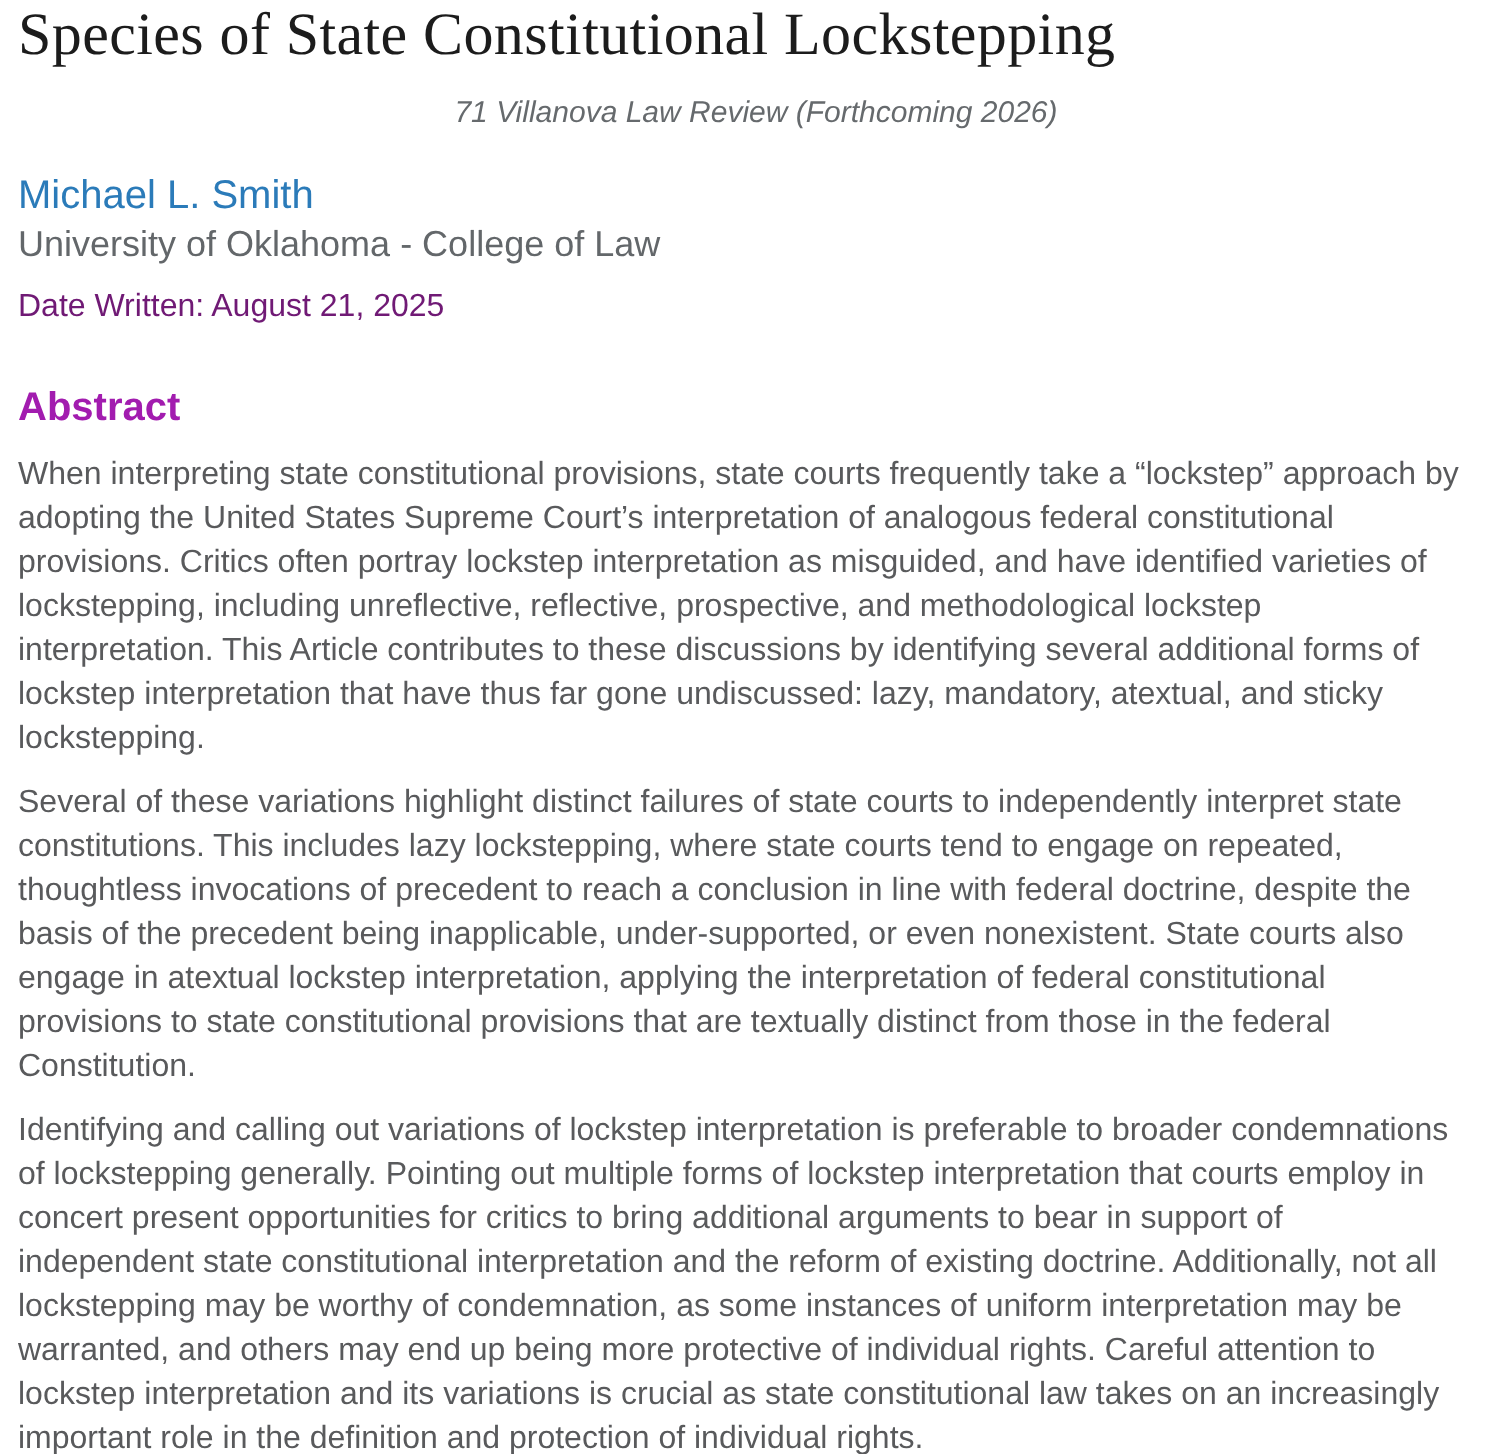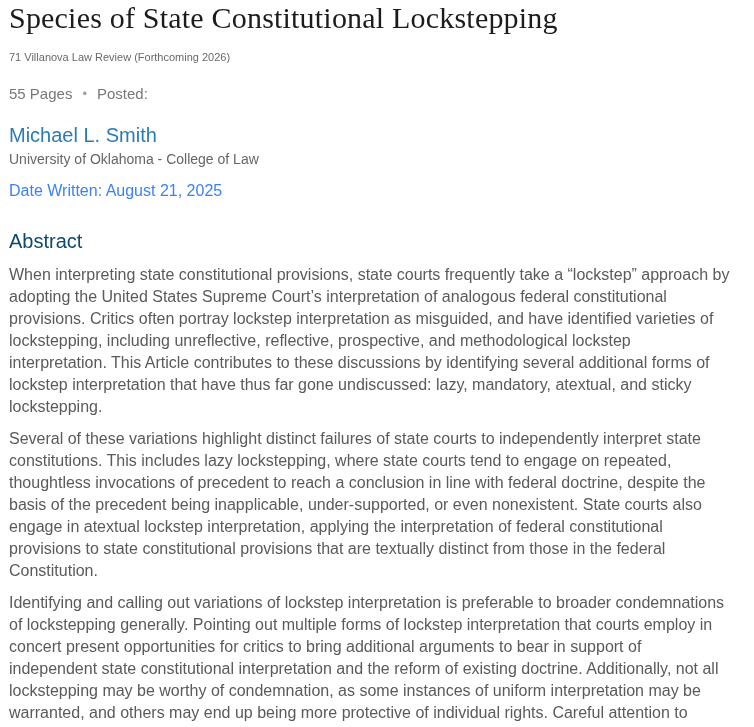--- a/index.html
+++ b/index.html
@@ -13,22 +13,24 @@
   .paper-title {
     margin:-2px 0 0 0;
     font-family:"Liberation Serif","DejaVu Serif",serif;
     font-weight:500;
     font-size:30px; line-height:40px;
     color:#1c1c1c;
     letter-spacing:0.2px;
   }
   .journal-ref {
     margin:9px 0 0 0;
-    font-size:11px; line-height:20px;
+    font-style:italic;
+    font-size:15px; line-height:20px;
     color:#666a6d;
+    text-align:center;
   }
   .meta-row {
     margin:17px 0 0 0;
     font-size:15px; line-height:20px;
     color:#75797c;
     display:flex; align-items:center;
   }
   .meta-dot {
     display:inline-block;
     margin:0 10px;
@@ -40,55 +42,50 @@
     display:inline-block;
     margin:18px 0 0 0;
     font-size:20px; line-height:26px;
     color:#2b7bb9;
     text-decoration:none;
     cursor:pointer;
     text-align:right;
   }
   .affiliation {
     margin:2px 0 0 0;
-    font-size:14px; line-height:19px;
+    font-size:18px; line-height:19px;
     color:#63676a;
   }
   .date-written {
     margin:11px 0 0 0;
     font-size:16px; line-height:22px;
-    color:#3b82f6;
+    color:#701a75;
   }
   .abstract-heading {
     margin:26px 0 0 0;
     font-size:20px; line-height:26px;
-    font-weight:400;
-    color:#0c4a6e;
+    font-weight:700;
+    color:#a21caf;
   }
   .abstract-para {
     margin:10px 16px 0 0;
     font-size:16px; line-height:22px;
     color:#595a5c;
     max-width:738px;
   }
 </style>
 </head>
 <body>
 
 <div class="page">
 
   <h1 class="paper-title">Species of State Constitutional Lockstepping</h1>
 
   <p class="journal-ref">71 Villanova Law Review (Forthcoming 2026)</p>
 
-  <div class="meta-row">
-    <span>55 Pages</span>
-    <span class="meta-dot">•</span>
-    <span>Posted:</span>
-  </div>
 
   <a class="author-link">Michael L. Smith</a>
 
   <p class="affiliation">University of Oklahoma - College of Law</p>
 
   <p class="date-written">Date Written: August 21, 2025</p>
 
   <h2 class="abstract-heading">Abstract</h2>
 
   <p class="abstract-para">When interpreting state constitutional provisions, state courts frequently take a “lockstep” approach by adopting the United States Supreme Court’s interpretation of analogous federal constitutional provisions. Critics often portray lockstep interpretation as misguided, and have identified varieties of lockstepping, including unreflective, reflective, prospective, and methodological lockstep interpretation. This Article contributes to these discussions by identifying several additional forms of lockstep interpretation that have thus far gone undiscussed: lazy, mandatory, atextual, and sticky lockstepping.</p>

